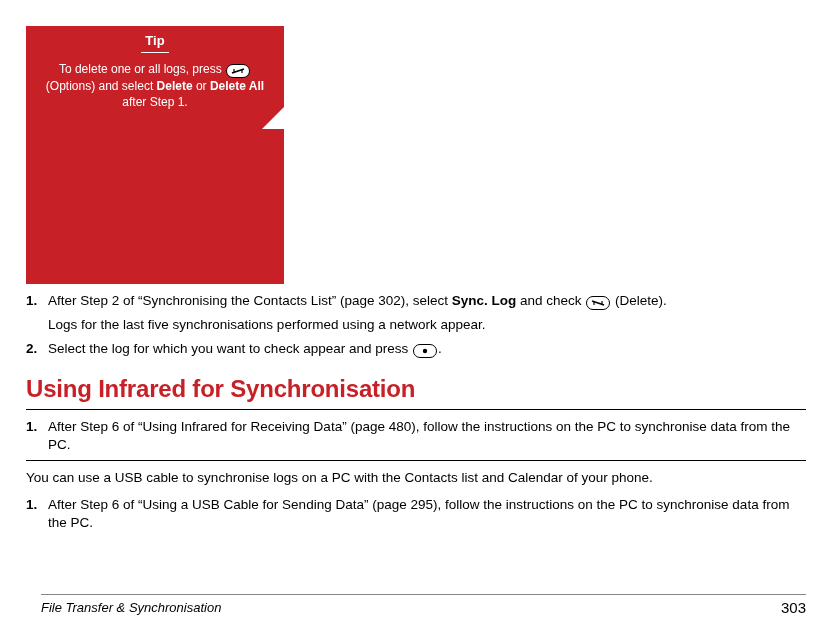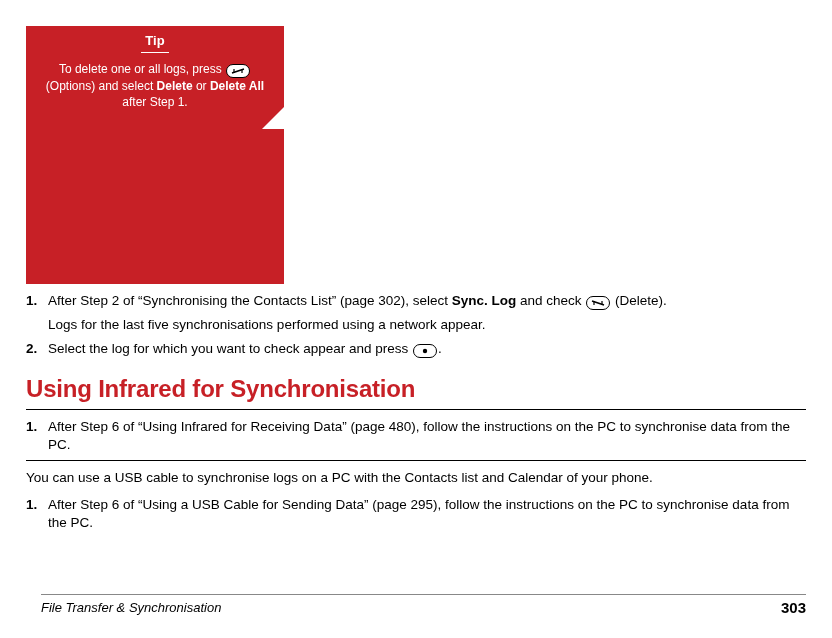--- a/index.html
+++ b/index.html
@@ -137,21 +137,21 @@
     display: flex;
     justify-content: space-between;
     align-items: center;
     font-size: 13px;
   }
   .footer-left {
     font-style: italic;
     font-stretch: condensed;
   }
   .footer-right {
-    font-weight: bold;
+    font-weight: normal;
     font-size: 15px;
     margin-left: 10px;
   }
 </style>
 </head>
 <body>
 
 <div class="page">
   <div class="content">
 

